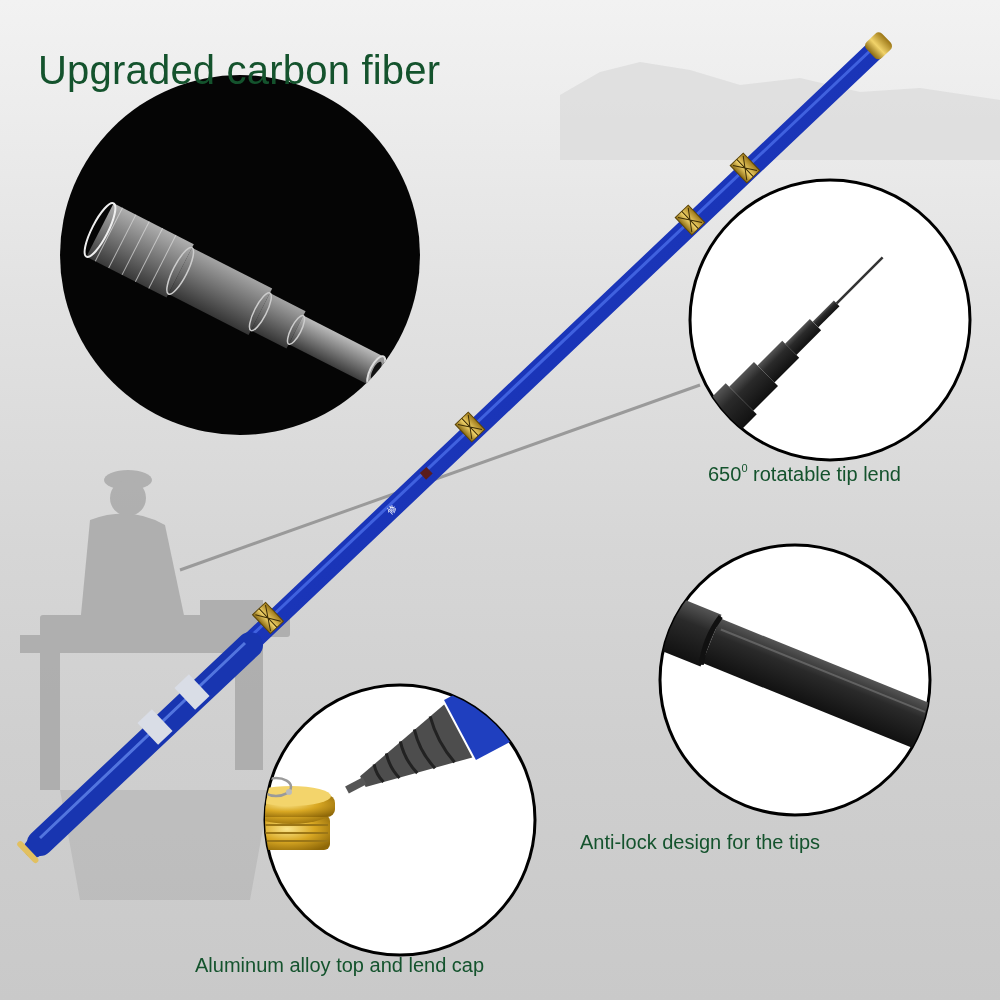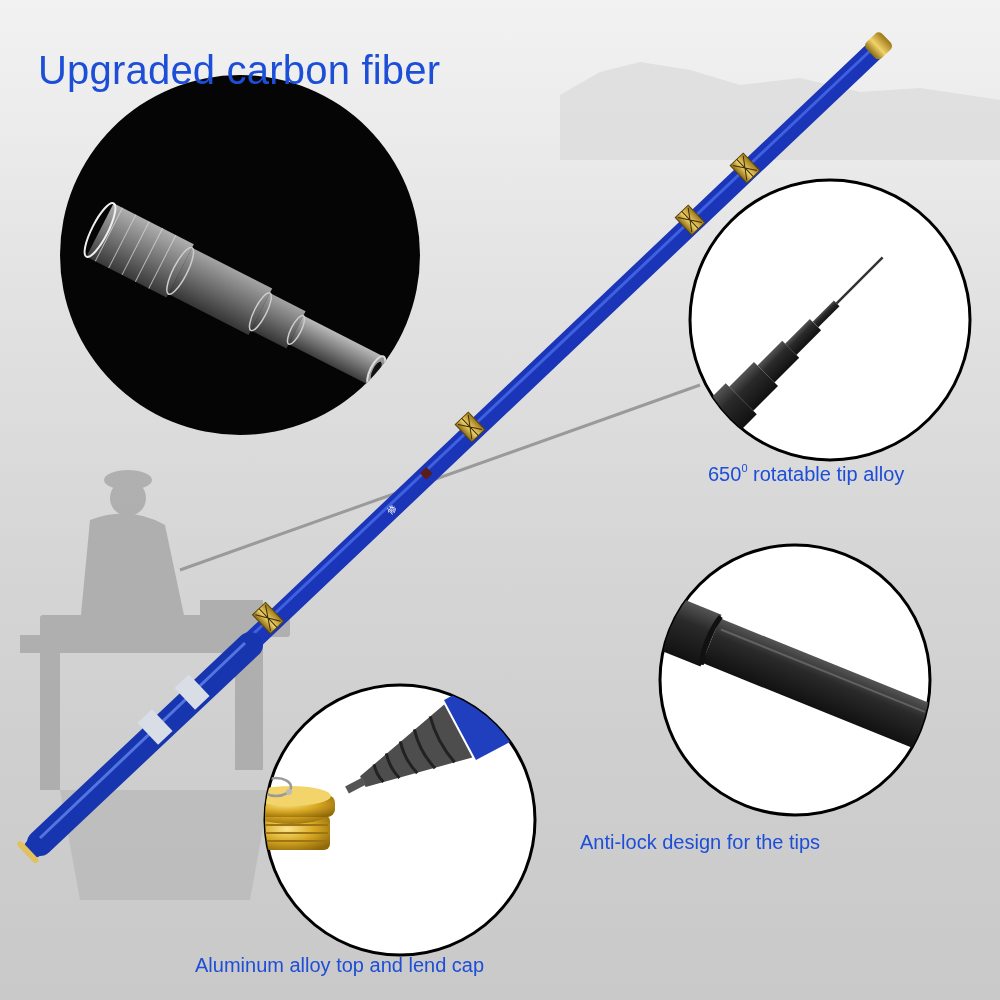--- a/index.html
+++ b/index.html
@@ -2,21 +2,21 @@
 <html><head>
 <meta charset="utf-8">
 <style>
   html, body { margin:0; padding:0; }
   body { width:1000px; height:1000px; overflow:hidden; position:relative;
          font-family:"Liberation Sans", sans-serif; background:#d8d8d8; }
   .stage { position:absolute; left:0; top:0; width:1000px; height:1000px; }
   .bg { position:absolute; inset:0;
         background: linear-gradient(180deg, #f2f2f2 0%, #ececec 12%, #e2e2e2 30%, #d6d6d6 55%, #cfcfcf 75%, #c9c9c9 100%); }
   svg.art { position:absolute; left:0; top:0; }
-  .label { position:absolute; color:#1d4ed8; white-space:nowrap; }
+  .label { position:absolute; color:#14532d; white-space:nowrap; }
   .title { left:38px; top:48px; font-size:40px; letter-spacing:0.2px; }
   .cap-label-1 { left:708px; top:462px; font-size:20px; }
   .cap-label-2 { left:580px; top:831px; font-size:20px; }
   .cap-label-3 { left:195px; top:954px; font-size:20px; }
   sup { font-size:11px; vertical-align: 9px; }
 </style>
 </head>
 <body>
 
 <div class="stage">
@@ -203,18 +203,18 @@
           <ellipse cx="291" cy="796" rx="40" ry="10" fill="#f3d46b"></ellipse>
           <ellipse cx="276" cy="787" rx="15" ry="9" fill="none" stroke="#9a9a9a" stroke-width="2.5"></ellipse>
           <circle cx="289" cy="792" r="3" fill="#bbb"></circle>
         </g>
       </g>
     </g>
   </svg>
 
   <div class="label title">Upgraded carbon fiber</div>
 
-  <div class="label cap-label-1"><span>650</span><sup>0</sup><span> rotatable tip alloy</span></div>
+  <div class="label cap-label-1"><span>650</span><sup>0</sup><span> rotatable tip lend</span></div>
 
   <div class="label cap-label-2">Anti-lock design for the tips</div>
 
   <div class="label cap-label-3">Aluminum alloy top and lend cap</div>
 </div>
 
 </body></html>

